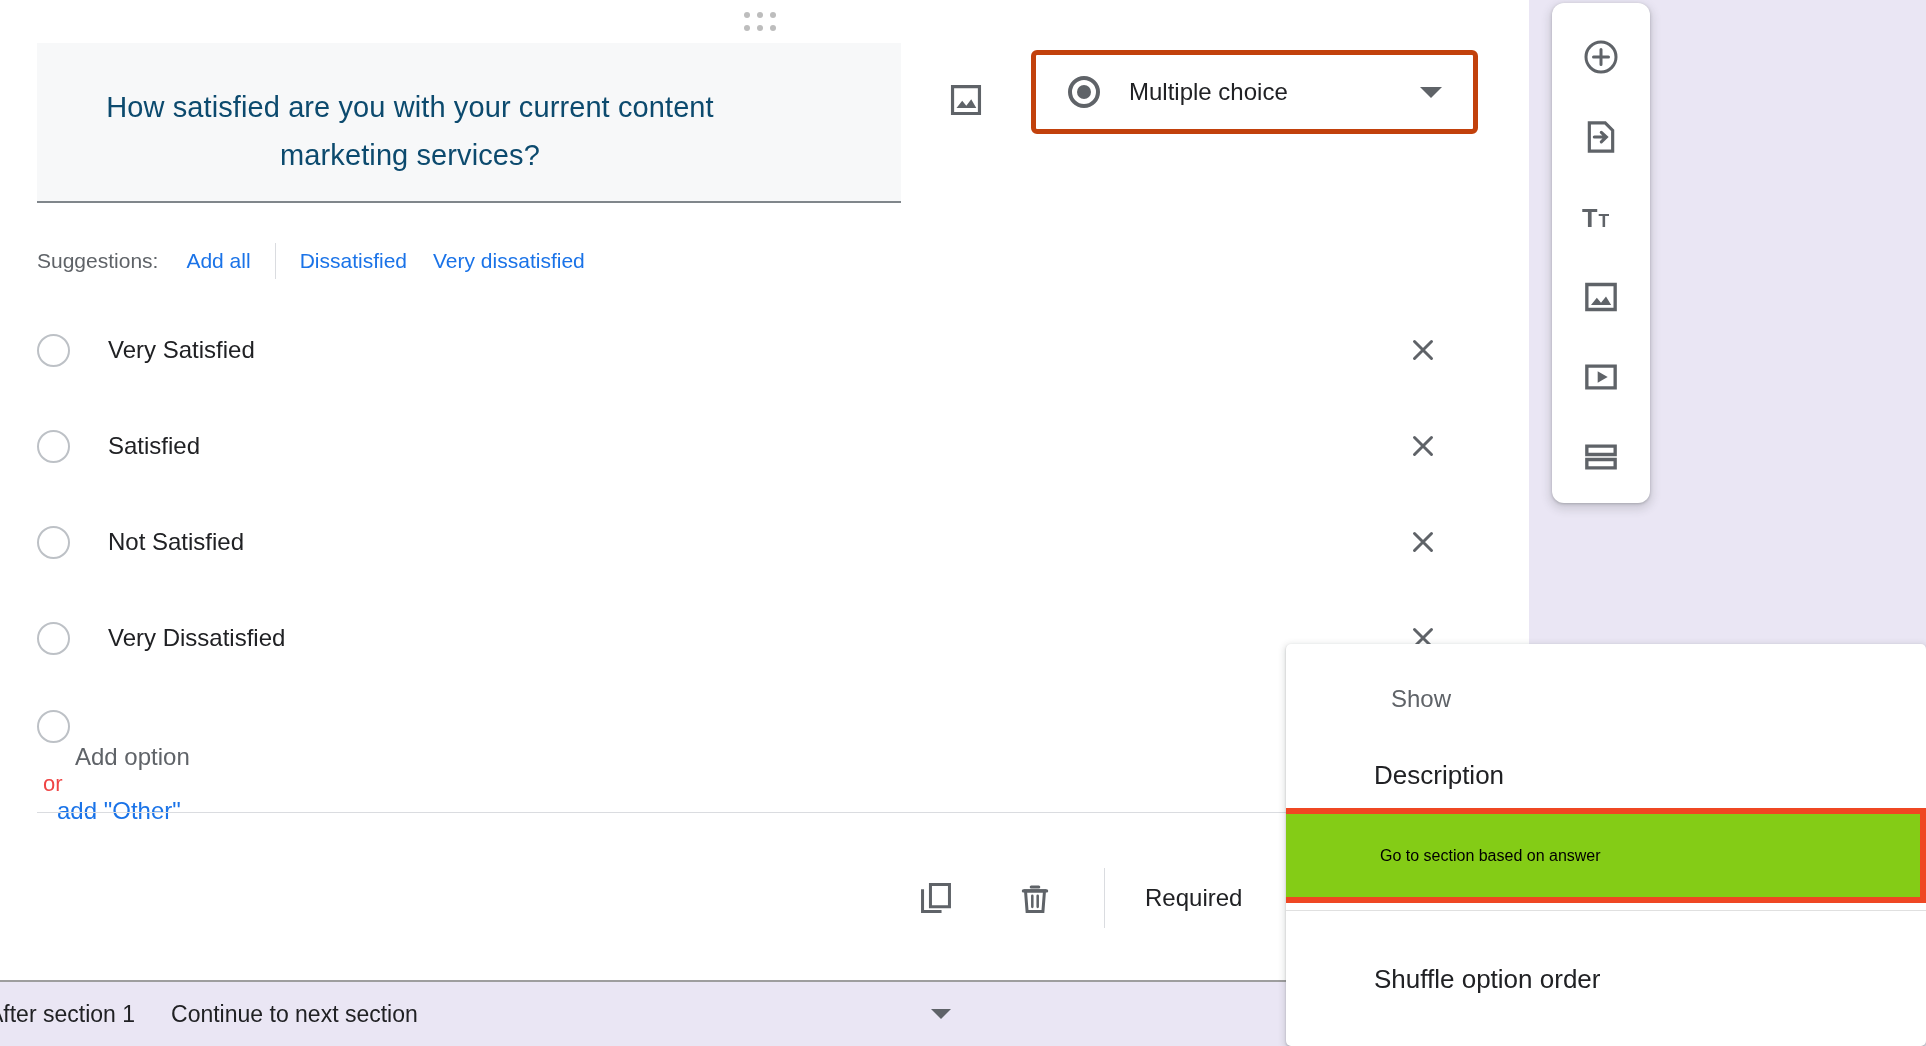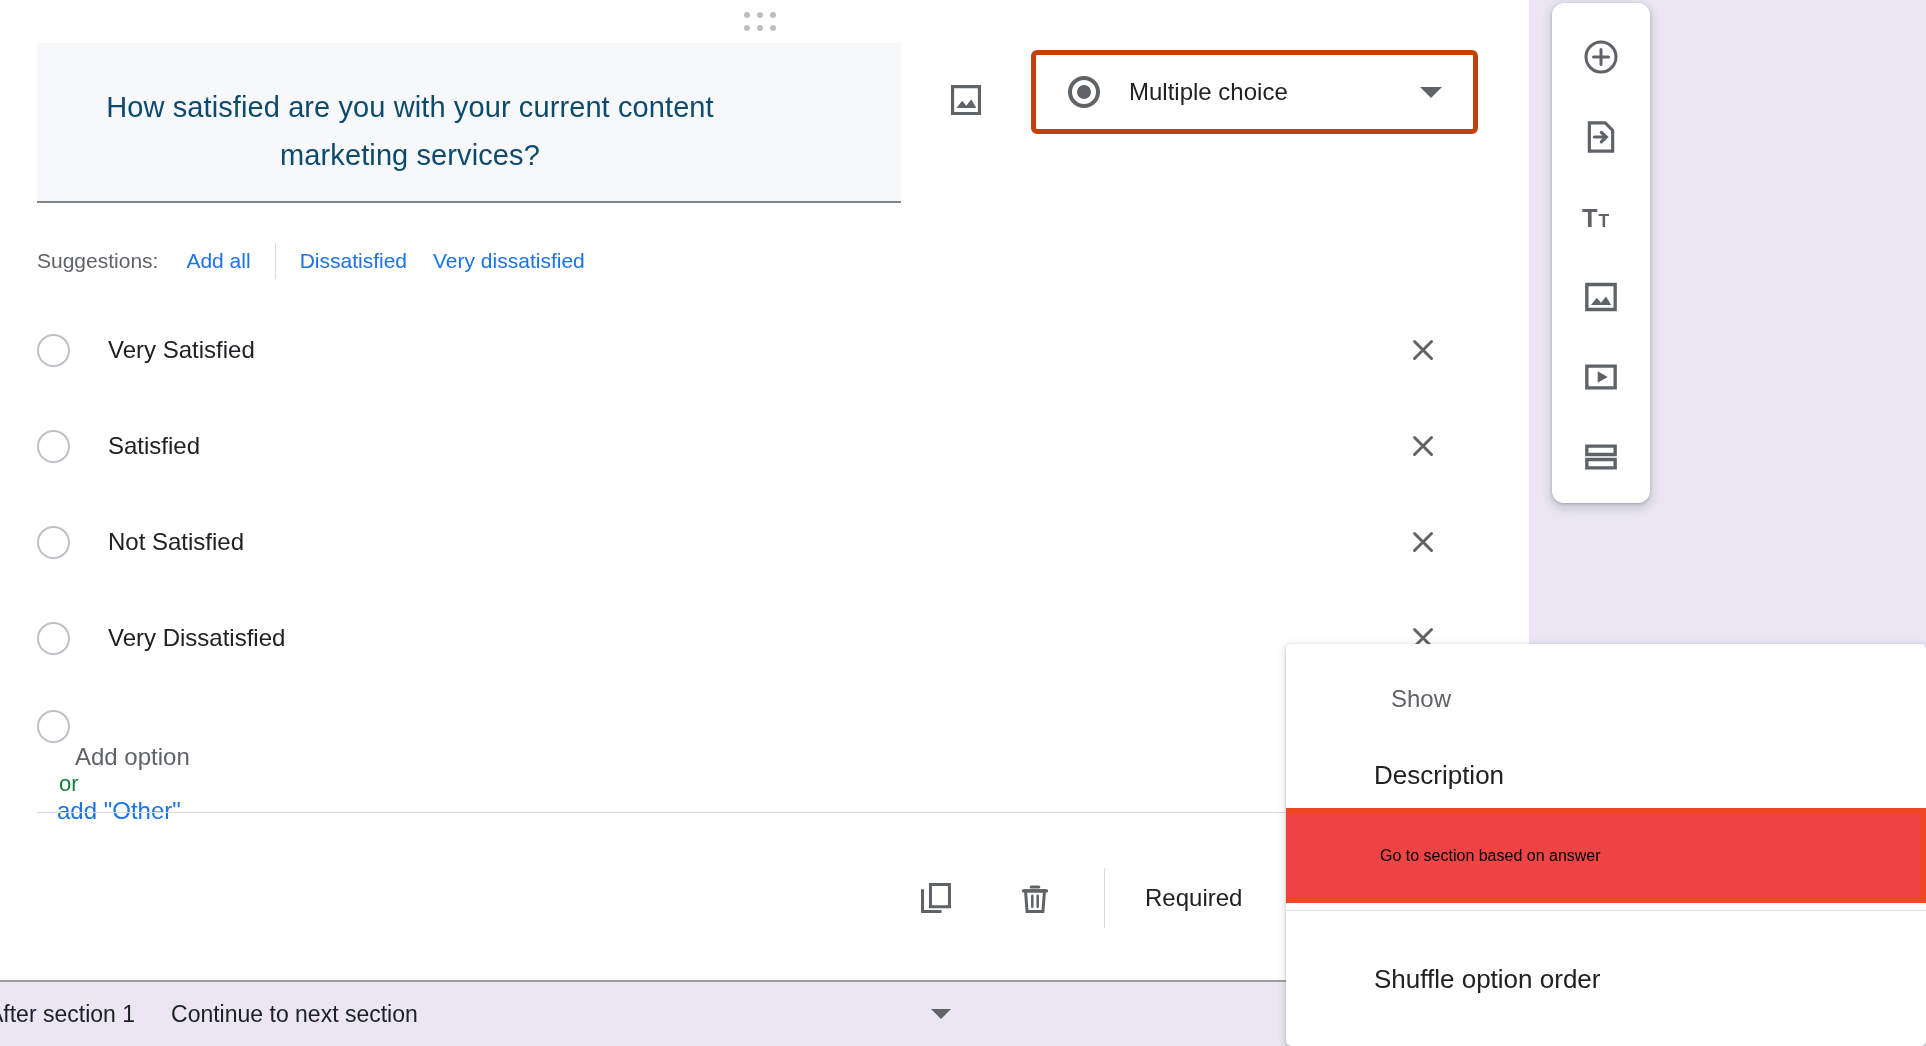--- a/index.html
+++ b/index.html
@@ -222,23 +222,23 @@
     height: 48px;
     display: flex;
     flex-direction: column;
   }
   #add-option-placeholder {
     margin-left: 38px;
     font-size: 24px;
     color: #5f6368;
   }
   #add-option-or {
-    margin-left: 22px;
+    margin-left: 6px;
     font-size: 22px;
-    color: #15803d;
+    color: #ef4444;
   }
   #add-other-link {
     margin-left: 20px;
     font-size: 24px;
     color: #1a73e8;
     cursor: pointer;
   }
 
   
   #card-footer-divider {
@@ -384,21 +384,21 @@
   #menu-item-goto {
     top: 795px;
     top: auto;
   }
   #menu-item-goto {
     position: absolute;
     left: -6px;
     top: 164px;
     width: 646px;
     height: 95px;
-    background: #ef4444;
+    background: #84cc16;
     border: 6px solid #ef4723;
     box-sizing: border-box;
     display: flex;
     align-items: center;
   }
   #menu-item-goto .menu-item-label { margin-left: 94px; }
   #menu-divider {
     position: absolute;
     left: 0;
     top: 266px;

